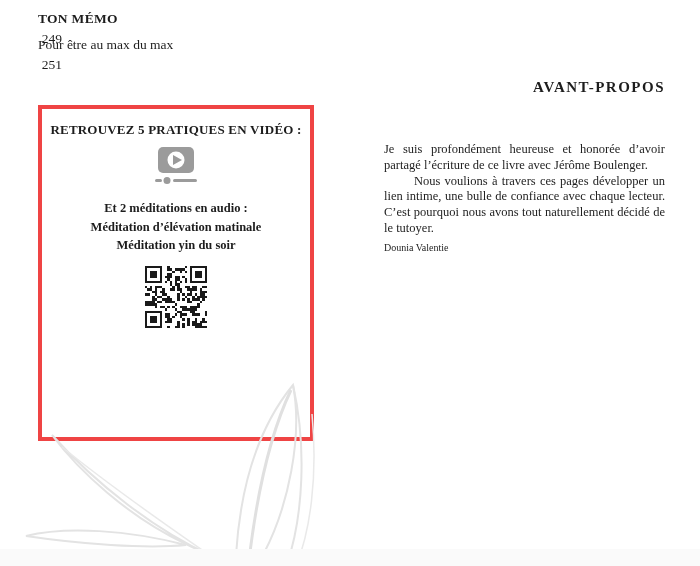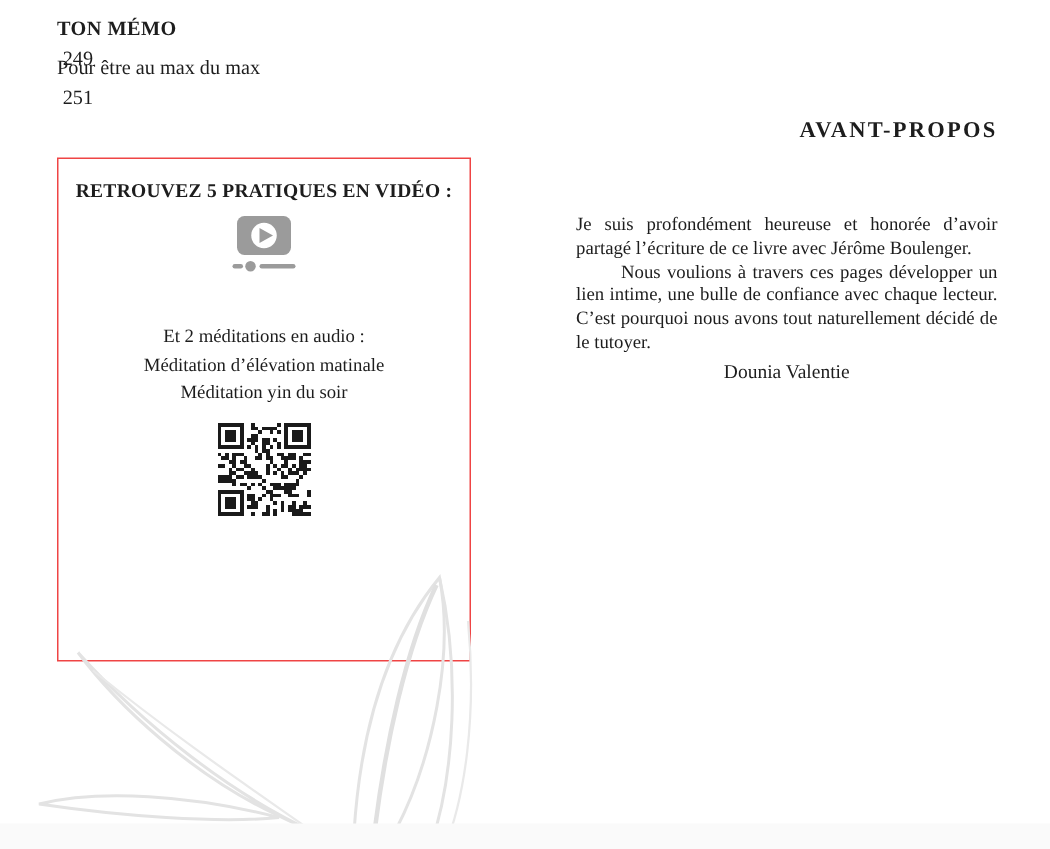--- a/index.html
+++ b/index.html
@@ -18,44 +18,44 @@
   .toc-leader {
     flex: 1; align-self: flex-end; height: 4px; margin: 0 7px 4px 7px;
     background-image: radial-gradient(circle, #2b2b2b 0.9px, transparent 1.1px);
     background-size: 7px 4px; background-repeat: repeat-x; background-position: left bottom;
   }
   .toc-page { min-width: 24px; text-align: right; font-size: 13.5px; }
 
   
   .video-box {
     position: absolute; left: 38px; top: 105px; width: 276px; height: 336px;
-    border: 1px solid #ef4444; text-align: center; background: transparent;
+    border: 4px solid #ef4444; text-align: center; background: transparent;
   }
   .vb-title { margin-top: 13px; font-weight: bold; font-size: 13px; letter-spacing: 0.2px; }
   .vb-icon { margin-top: 9px; }
   .vb-practices { margin-top: 7px; font-size: 12.5px; line-height: 18.5px; }
-  .vb-audio { margin-top: 26px; font-size: 12.5px; line-height: 18.5px; }
+  .vb-audio { margin-top: 8px; font-size: 12.5px; line-height: 18.5px; font-weight: bold; }
   .vb-qr { margin-top: 11px; }
   .vb-qr svg { shape-rendering: crispEdges; }
 
   
   .leaves { position: absolute; left: 0; top: 372px; pointer-events: none; }
 
   
   .rp-heading {
     position: absolute; left: 384px; top: 79px; width: 281px;
     text-align: right; font-weight: bold; font-size: 15px; letter-spacing: 1.5px;
   }
   .rp-body {
     position: absolute; left: 384px; top: 142px; width: 281px;
     font-size: 12.5px; line-height: 15.8px; text-align: justify;
   }
   .rp-body p { margin: 0; }
   .rp-body p.indented { text-indent: 30px; }
-  .rp-sign { text-align: center; margin-top: 3px; font-size: 13px; }
+  .rp-sign { text-align: left; margin-top: 3px; font-size: 10px; }
 
   .bottom-strip { position: absolute; left: 0; top: 549px; width: 700px; height: 17px; background: #fafafa; }
 </style>
 </head>
 <body>
 
 <div class="toc">
   <div class="toc-row bold">
     <span class="toc-label">TON MÉMO</span>
     <span class="toc-leader"></span>

